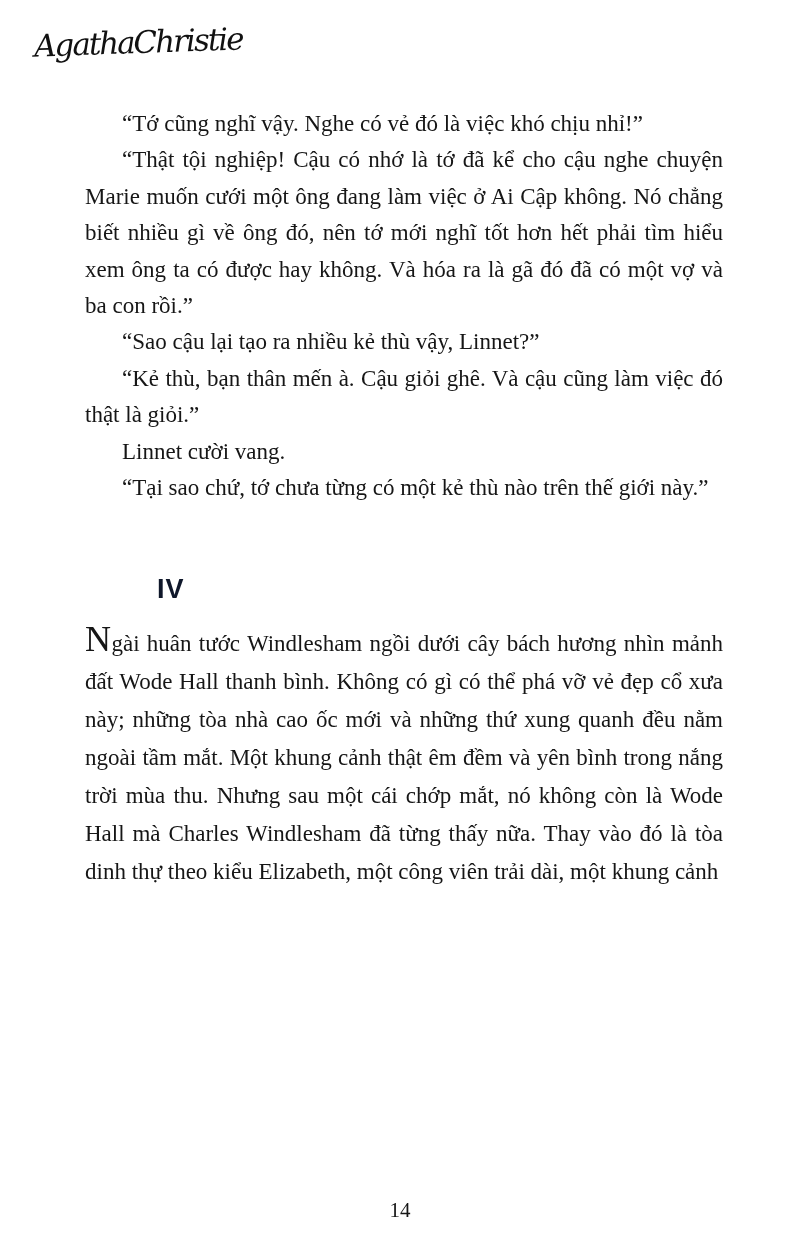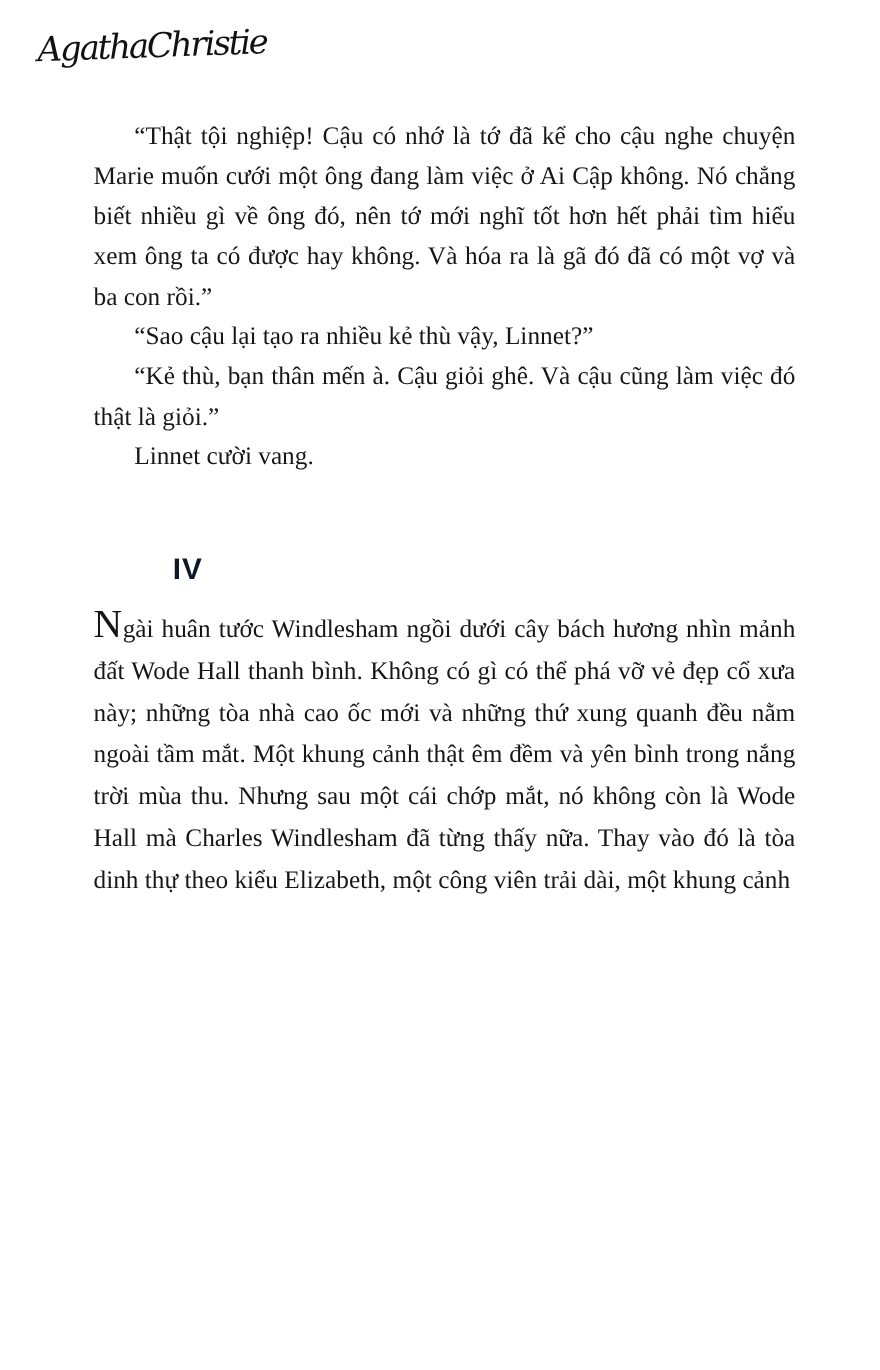--- a/index.html
+++ b/index.html
@@ -65,24 +65,27 @@
   }
 </style>
 </head>
 <body>
 
 <div class="page">
 
   <div class="signature">Agatha Christie</div>
 
   <div class="content">
+    <p class="para indent">“Tớ cũng nghĩ vậy. Nghe có vẻ đó là việc khó chịu nhỉ!”</p>
     <p class="para indent">“Thật tội nghiệp! Cậu có nhớ là tớ đã kể cho cậu nghe chuyện Marie muốn cưới một ông đang làm việc ở Ai Cập không. Nó chẳng biết nhiều gì về ông đó, nên tớ mới nghĩ tốt hơn hết phải tìm hiểu xem ông ta có được hay không. Và hóa ra là gã đó đã có một vợ và ba con rồi.”</p>
     <p class="para indent">“Sao cậu lại tạo ra nhiều kẻ thù vậy, Linnet?”</p>
     <p class="para indent">“Kẻ thù, bạn thân mến à. Cậu giỏi ghê. Và cậu cũng làm việc đó thật là giỏi.”</p>
     <p class="para indent">Linnet cười vang.</p>
+    <p class="para indent">“Tại sao chứ, tớ chưa từng có một kẻ thù nào trên thế giới này.”</p>
 
     <h2 class="section-heading">IV</h2>
 
     <p class="para opening"><span class="dropcap">N</span><span>gài huân tước Windlesham ngồi dưới cây bách hương nhìn mảnh đất Wode Hall thanh bình. Không có gì có thể phá vỡ vẻ đẹp cổ xưa này; những tòa nhà cao ốc mới và những thứ xung quanh đều nằm ngoài tầm mắt. Một khung cảnh thật êm đềm và yên bình trong nắng trời mùa thu. Nhưng sau một cái chớp mắt, nó không còn là Wode Hall mà Charles Windlesham đã từng thấy nữa. Thay vào đó là tòa dinh thự theo kiểu Elizabeth, một công viên trải dài, một khung cảnh</span></p>
   </div>
 
+  <div class="page-number">14</div>
 
 </div>
 
 </body></html>

